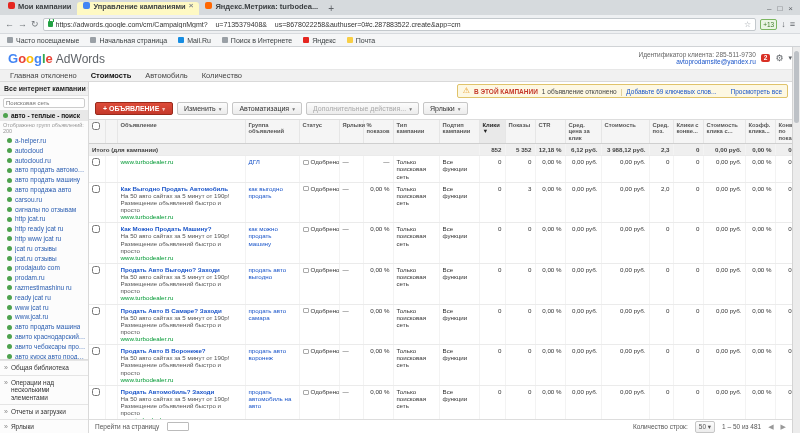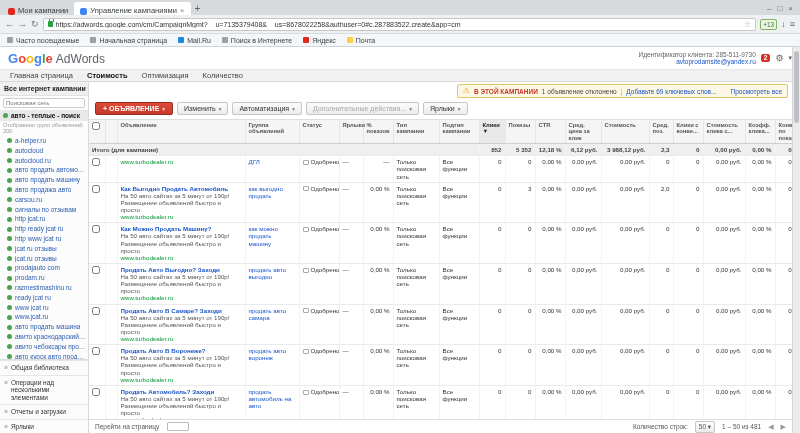--- a/index.html
+++ b/index.html
@@ -3,23 +3,23 @@
 <meta charset="utf-8">
 <style>
   html,body{margin:0;padding:0;width:800px;height:433px;overflow:hidden;
     font-family:"Liberation Sans",sans-serif;background:#fff;position:relative;}
   *{box-sizing:border-box;}
   a{text-decoration:none;cursor:pointer;}
   button{font-family:inherit;cursor:pointer;}
 
   
   .tabstrip{height:15px;background:#d6dadd;display:flex;align-items:flex-end;padding:0 2px;}
-  .tab{height:13px;display:flex;align-items:flex-end;gap:3px;padding:0 6px;font-size:7.5px;color:#3c4043;
-    max-width:150px;border-radius:3px 3px 0 0;}
-  .tab.active{background:#ffffff;}
+  .tab{height:13px;display:flex;align-items:flex-start;gap:3px;padding:0 6px;font-size:7.5px;color:#3c4043;
+    max-width:150px;border-radius:3px 3px 0 0;font-weight:bold;}
+  .tab.active{background:#fef9c3;}
   .tab-label{white-space:nowrap;overflow:hidden;text-overflow:ellipsis;}
   .fav{width:7px;height:7px;border-radius:2px;flex:0 0 auto;}
   .fav-red{background:#e52620;} .fav-blue{background:#4285f4;} .fav-orange{background:#f60;}
   .tab-close{color:#80868b;font-size:8px;line-height:1;}
   .newtab{width:14px;height:12px;color:#5f6368;font-size:10px;line-height:11px;text-align:center;}
   .winctrl{margin-left:auto;display:flex;gap:6px;padding:0 5px 2px 0;color:#5f6368;font-size:8px;}
   .addressbar{height:19px;background:#eef0f2;display:flex;align-items:center;gap:4px;padding:0 5px;border-bottom:1px solid #d7dade;}
   .navbtn{color:#70757a;font-size:9px;line-height:1;}
   .urlfield{flex:1;height:13px;background:#fff;border:1px solid #c3c8cc;border-radius:2px;display:flex;align-items:center;gap:3px;padding:0 4px;overflow:hidden;}
   .lock{width:5px;height:6px;background:#23a243;border-radius:1px;flex:0 0 auto;position:relative;}
@@ -123,20 +123,24 @@
 <div class="tabstrip">
   <div class="tab">
     <span class="fav fav-red"></span>
     <span class="tab-label">Мои кампании</span>
   </div>
   <div class="tab active">
     <span class="fav fav-blue"></span>
     <span class="tab-label">Управление кампаниями</span>
     <span class="tab-close">×</span>
   </div>
+  <div class="tab">
+    <span class="fav fav-orange"></span>
+    <span class="tab-label">Яндекс.Метрика: turbodea...</span>
+  </div>
   <div class="newtab">+</div>
   <div class="winctrl">
     <span>–</span>
     <span>□</span>
     <span>×</span>
   </div>
 </div>
 
 <div class="addressbar">
   <span class="navbtn">←</span>
@@ -200,23 +204,23 @@
       <span class="acct-id">Идентификатор клиента: 285-511-9730</span>
       <span class="acct-email">avtoprodamsite@yandex.ru</span>
     </div>
     <span class="notif">2</span>
     <span class="gear">⚙</span>
     <span class="acct-caret">▾</span>
   </div>
 </div>
 
 <div class="aw-nav">
-  <span class="nav-item">Главная страница</span>
+  <span class="nav-item">Главная отклонено</span>
   <span class="nav-item active">Стоимость</span>
-  <span class="nav-item">Оптимизация</span>
+  <span class="nav-item">Автомобиль</span>
   <span class="nav-item">Количество</span>
 </div>
 
 <div class="aw-body">
   <div class="sidebar">
     <div class="sb-title">
       <span>Все интернет кампании</span>
       <span class="sb-caret">▾</span>
     </div>
     <div class="sb-search">

